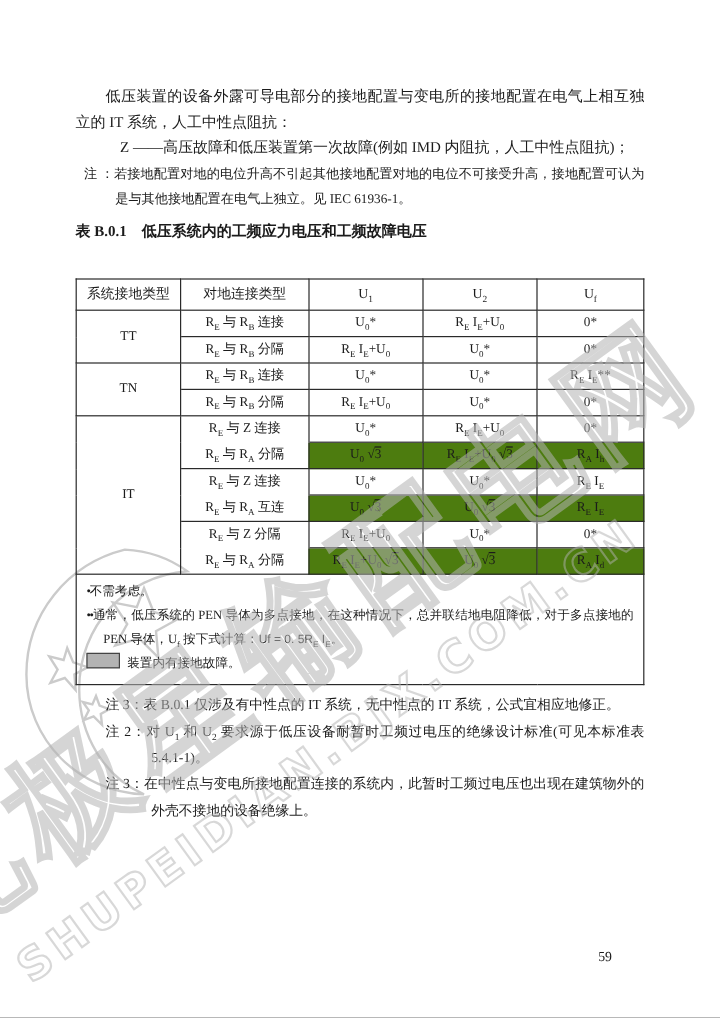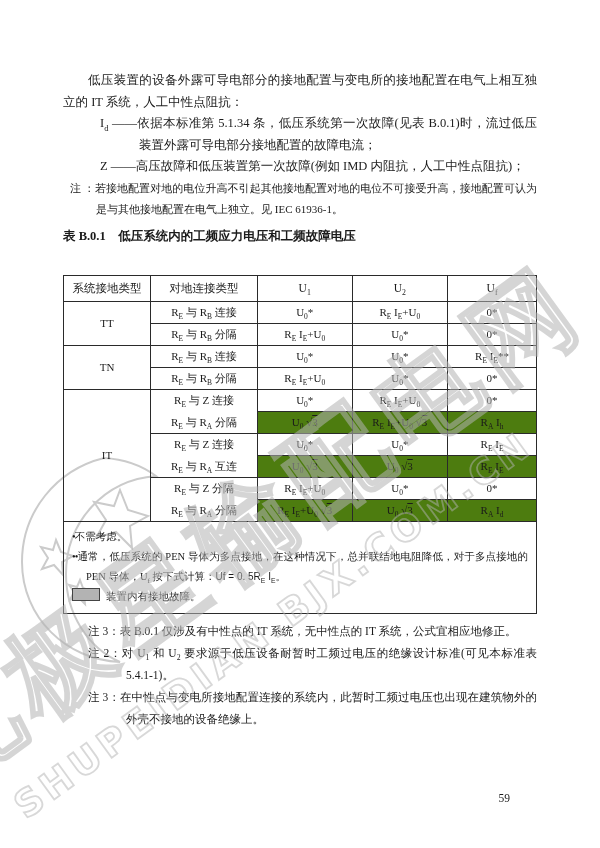--- a/index.html
+++ b/index.html
@@ -62,21 +62,20 @@
       <path d="M 112,38 L 120,58 L 140,64 L 122,74 L 124,96 L 108,80 L 88,86 L 98,68 L 86,50 L 106,54 Z"></path>
       <path d="M 48,88 L 53,100 L 65,104 L 54,110 L 55,123 L 46,113 L 34,117 L 40,106 L 33,95 L 45,98 Z"></path>
       <path d="M 72,128 L 75,136 L 83,139 L 76,143 L 77,152 L 70,145 L 62,148 L 66,140 L 61,133 L 69,135 Z"></path>
     </g>
   </svg>
 
   <div class="content">
 
     <p class="intro">低压装置的设备外露可导电部分的接地配置与变电所的接地配置在电气上相互独立的 IT 系统，人工中性点阻抗：</p>
 
-    <p class="def"><span>I<sub>d</sub></span> <span>——依据本标准第 5.1.34 条，低压系统第一次故障(见表 B.0.1)时，流过低压装置外露可导电部分接地配置的故障电流；</span></p>
     <p class="def"><span>Z</span> <span>——高压故障和低压装置第一次故障(例如 IMD 内阻抗，人工中性点阻抗)；</span></p>
 
     <p class="std-note">注 ：若接地配置对地的电位升高不引起其他接地配置对地的电位不可接受升高，接地配置可认为是与其他接地配置在电气上独立。见 IEC 61936-1。</p>
 
     <p class="table-title">表 B.0.1　低压系统内的工频应力电压和工频故障电压</p>
 
     <table class="b01">
       <colgroup>
         <col style="width:18.4%">
           <col style="width:22.6%">

